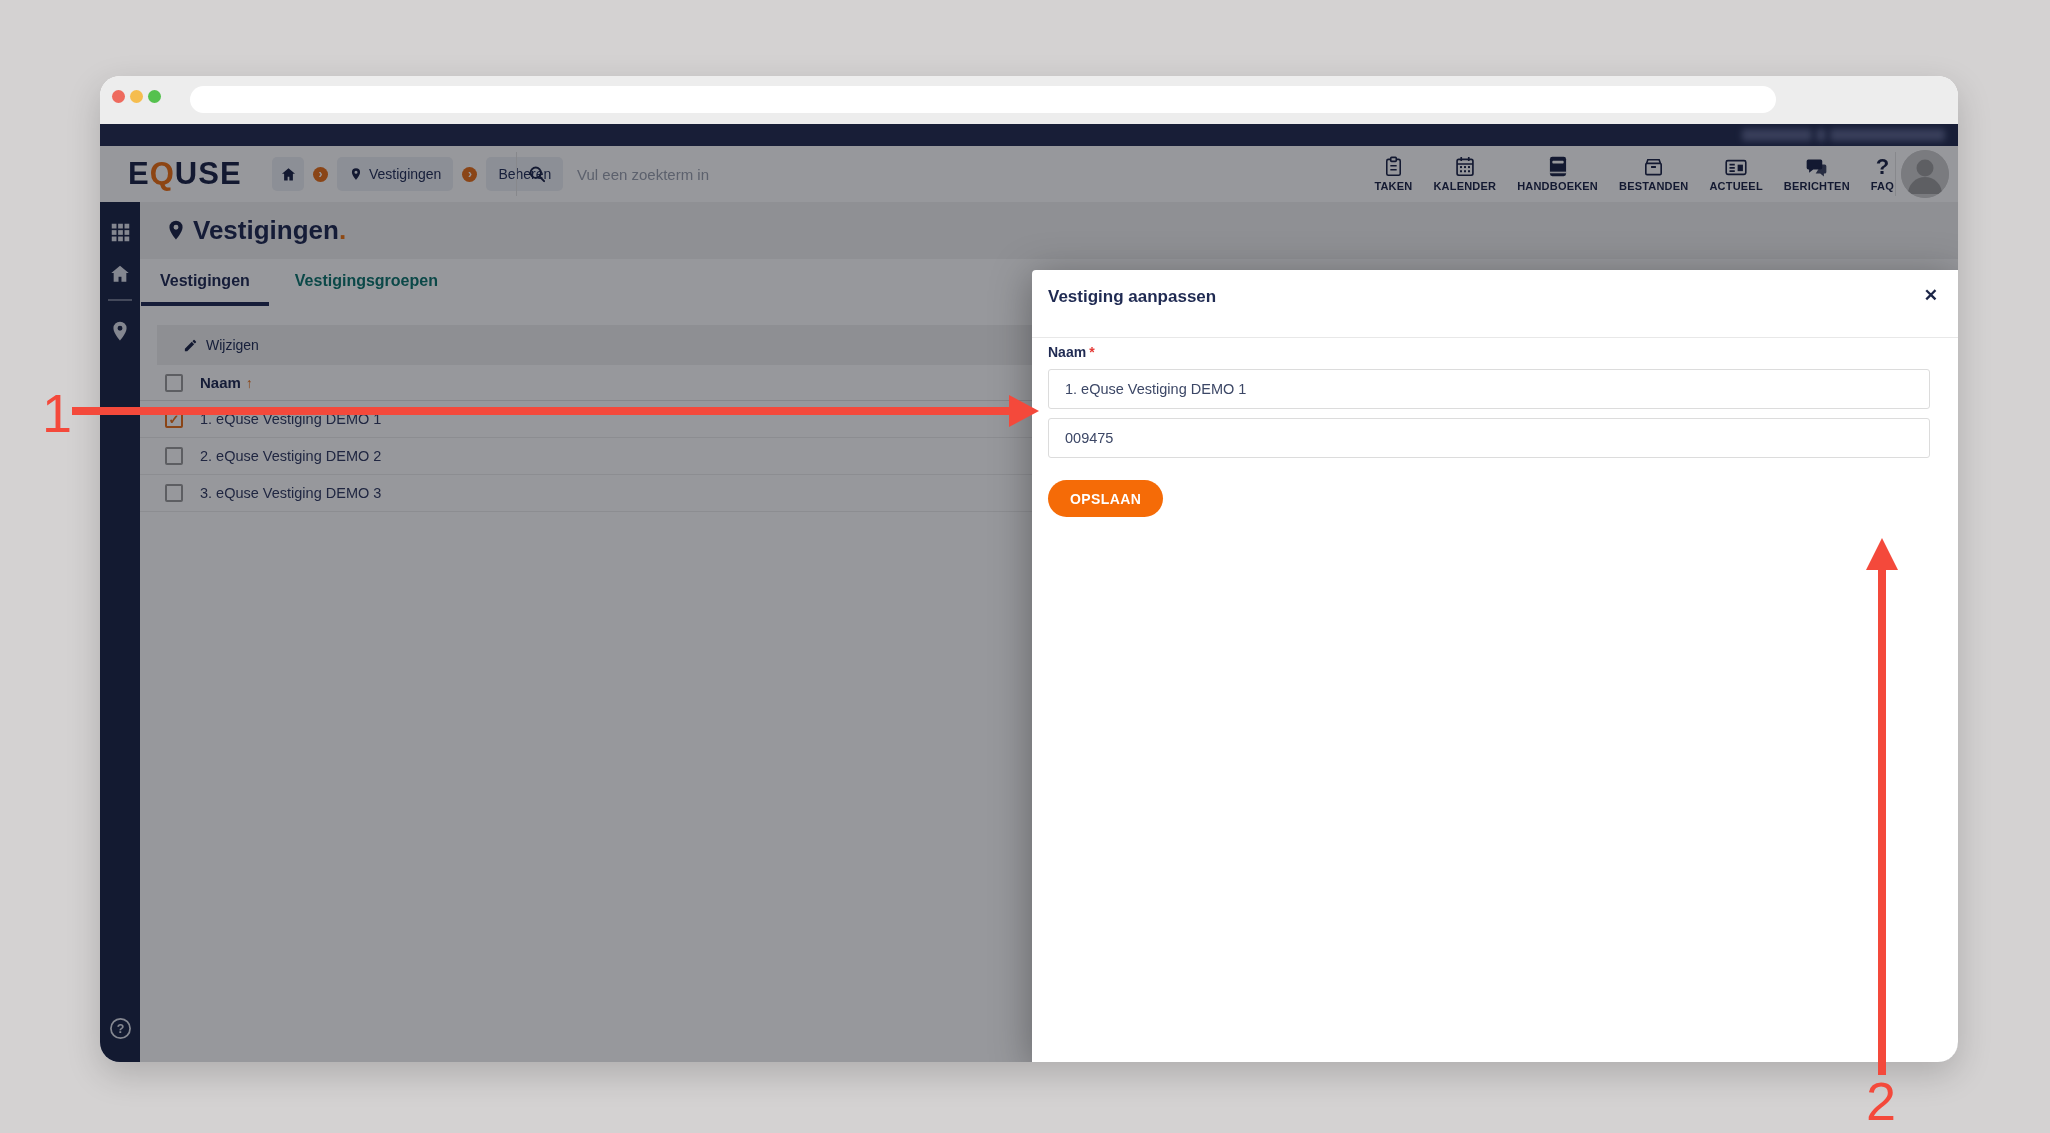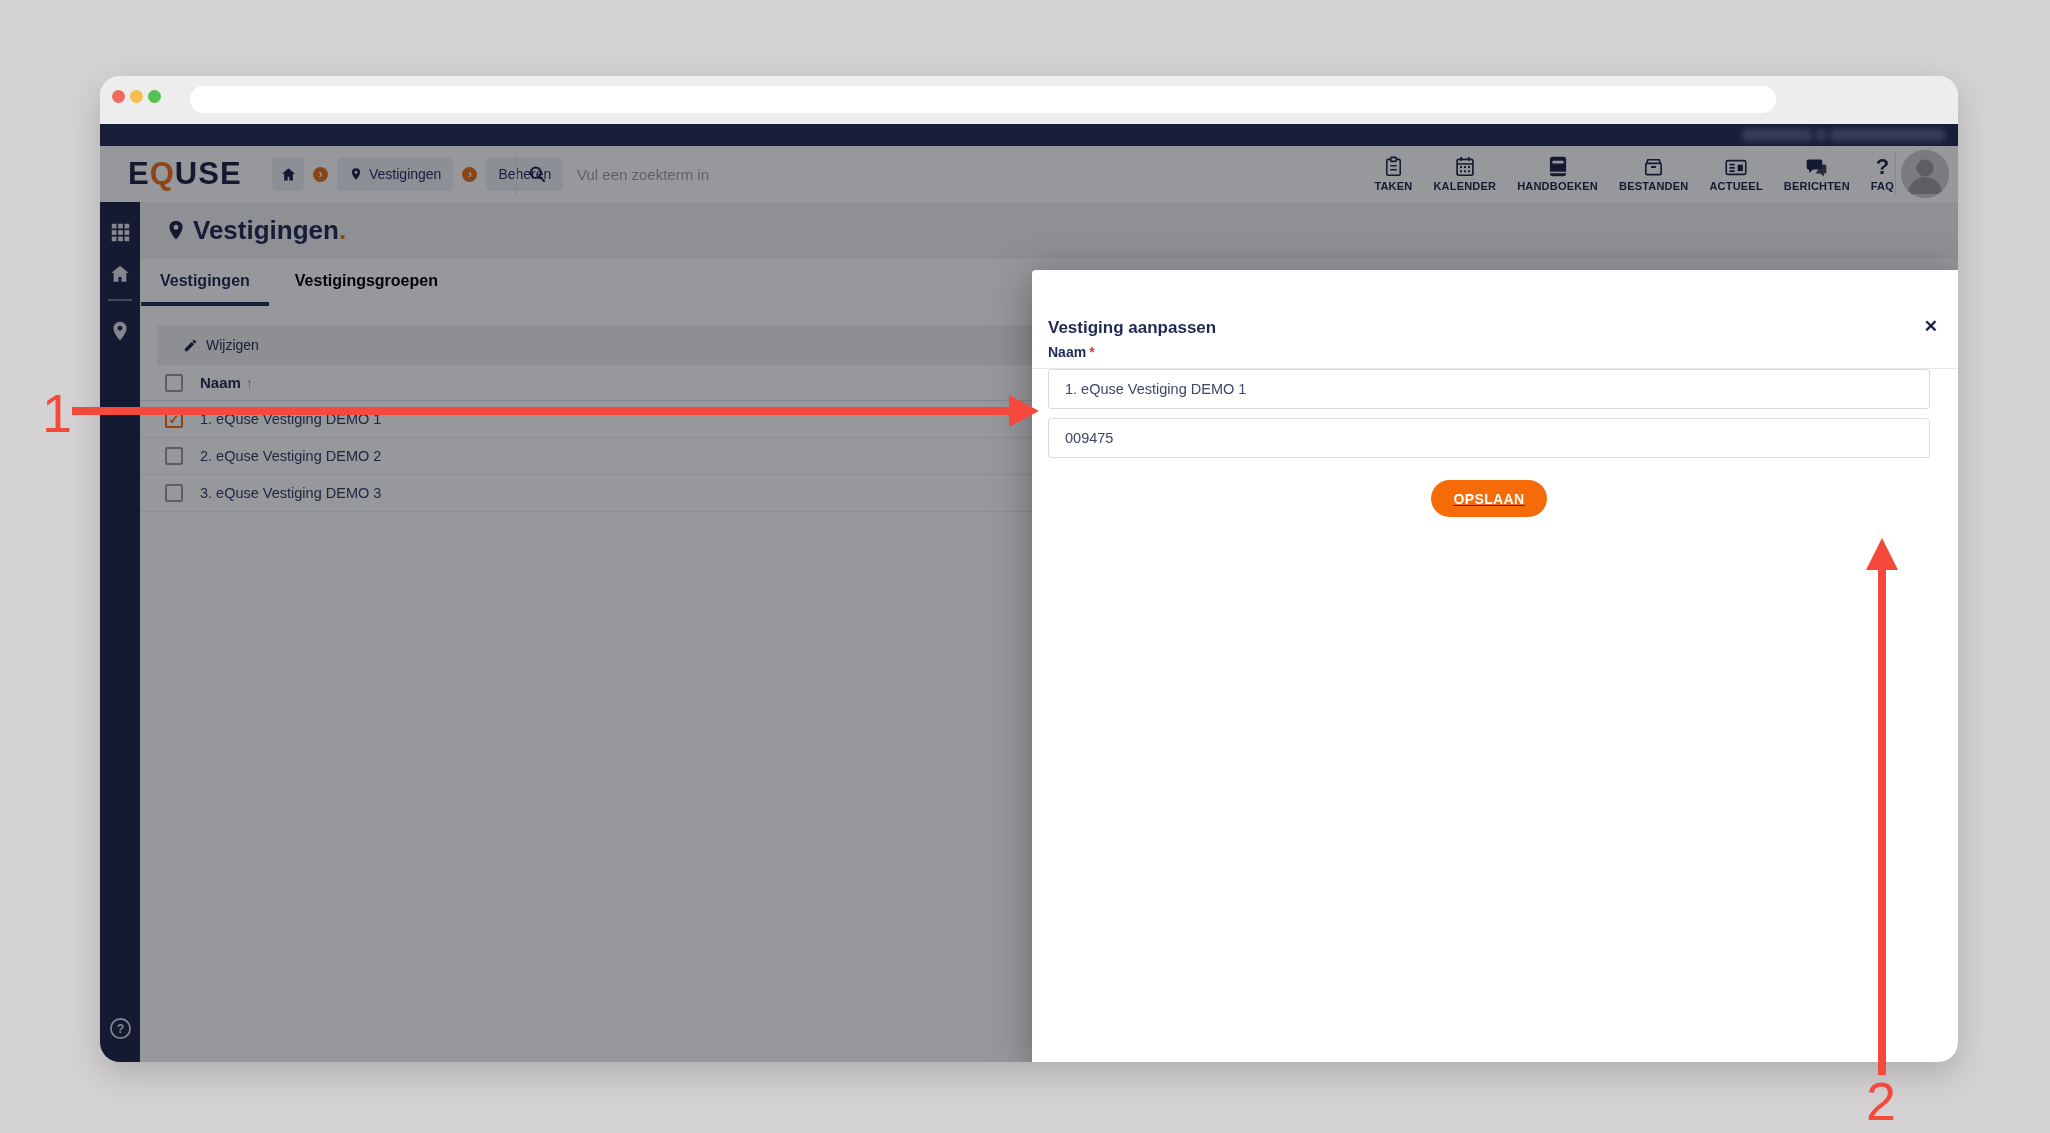--- a/index.html
+++ b/index.html
@@ -65,21 +65,21 @@
   .side-ic { position:absolute; left:0; width:40px; display:flex; justify-content:center; color:#dfe2ea; }
   .side-divider { position:absolute; left:8px; width:24px; height:2px; background:#70778f; }
   .main { flex:1; position:relative; background:#fff; }
   .titlebar { position:absolute; left:0; top:0; right:0; height:57px; background:#f1f1f2; display:flex; align-items:center; }
   .title-pin { margin-left:26px; color:#1c2547; display:flex; }
   .page-title { margin-left:7px; font-size:26px; font-weight:700; color:#1f2a52; }
   .page-title .dot { color:#ef7714; }
   .tabsrow { position:absolute; left:0; top:57px; right:0; height:47px; background:#fff; display:flex; padding-left:1px; }
   .tab {
     padding:0 19px; margin-right:7px; display:flex; align-items:center; font-size:16px;
-    color:#000000; font-weight:700; border-bottom:4px solid transparent; cursor:pointer;
+    color:#0f766e; font-weight:700; border-bottom:4px solid transparent; cursor:pointer;
   }
   .tab.active { color:#222c55; border-bottom-color:#222c55; }
   .toolbar {
     position:absolute; left:17px; top:123px; right:0; height:40px; background:#efefef;
     display:flex; align-items:center; padding-left:26px; gap:8px;
   }
   .toolbar .pencil { color:#1c2547; display:flex; }
   .toolbar .tlbl { font-size:14px; color:#233058; font-weight:500; }
   .thead { position:absolute; left:0; top:163px; right:0; height:36px; border-bottom:1px solid #e2e2e2; display:flex; align-items:center; }
   .trow { position:absolute; left:0; right:0; height:37px; border-bottom:1px solid #ececec; display:flex; align-items:center; }
@@ -90,35 +90,35 @@
   .cb.checked { border-color:#e8701a; color:#e8701a; font-weight:700; font-size:13px; }
   .colname { margin-left:17px; font-size:15px; font-weight:700; color:#1f2a52; }
   .sortarrow { margin-left:5px; color:#e8701a; font-size:14px; font-weight:700; }
   .rowtext { margin-left:17px; font-size:14.5px; color:#323c63; }
   
   .overlay { position:absolute; inset:0; background:rgba(8,10,18,.42); z-index:20; }
   .modal {
     position:absolute; left:932px; top:194px; width:926px; height:792px; background:#fff;
     z-index:30; border-top-left-radius:4px; box-shadow:0 6px 40px rgba(0,0,0,.35);
   }
-  .modal-head { position:relative; height:68px; border-bottom:1px solid #e8e8e8;margin-top:31px; }
+  .modal-head { position:relative; height:68px; border-bottom:1px solid #e8e8e8; }
   .modal-title { position:absolute; left:16px; top:17px; font-size:17px; font-weight:700; color:#1f2a52; }
   .modal-close {
     position:absolute; right:20px; top:14px; font-size:17px; font-weight:700; color:#1c2547;
     cursor:pointer; line-height:24px;
   }
   .modal-body { position:absolute; left:16px; right:28px; top:52px; }
   .f-label { margin-top:22px; font-size:14px; font-weight:700; color:#1f2a52; }
   .f-label .req { color:#e53935; margin-left:3px; }
   .f-input {
     margin-top:9px; width:100%; height:40px; border:1px solid #dcdcdc; border-radius:3px;
     padding:0 16px; font-size:14.5px; color:#3c4766; outline:none; background:#fff;
     font-family:"Liberation Sans", sans-serif;
   }
-  .btn-row { margin-top:22px; display:flex; justify-content:center;text-decoration:underline; }
+  .btn-row { margin-top:22px; display:flex; justify-content:flex-start; }
   .btn-save {
     height:37px; padding:0 22px; border:none; border-radius:19px; background:#f56b07;
     color:#fff; font-size:14px; font-weight:700; letter-spacing:.4px; cursor:pointer;
     font-family:"Liberation Sans", sans-serif;
   }
   
   .anno { position:absolute; z-index:60; }
   .anno-num { font-size:54px; color:#f4493b; line-height:1; }
   .line-h { position:absolute; left:72px; top:407px; width:937px; height:8px; background:#f4493b; z-index:60; }
   .head-right {

